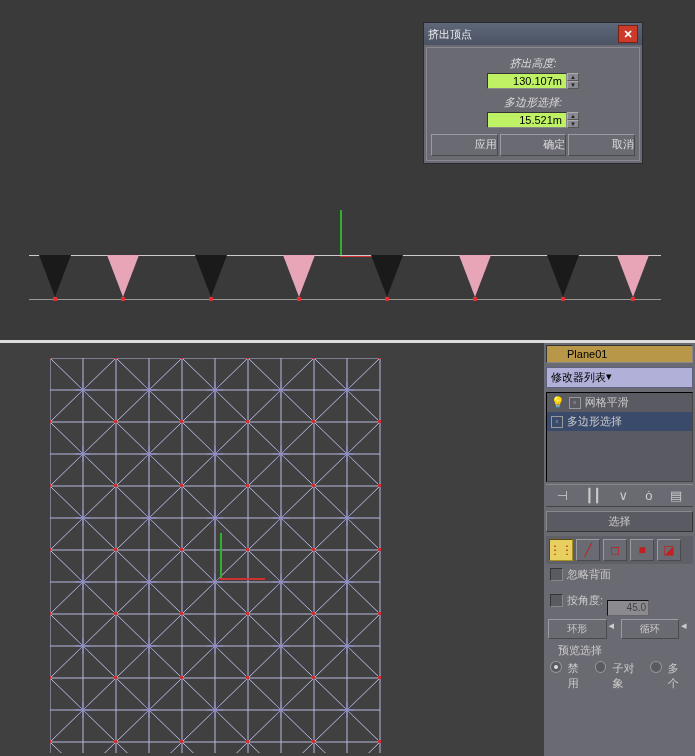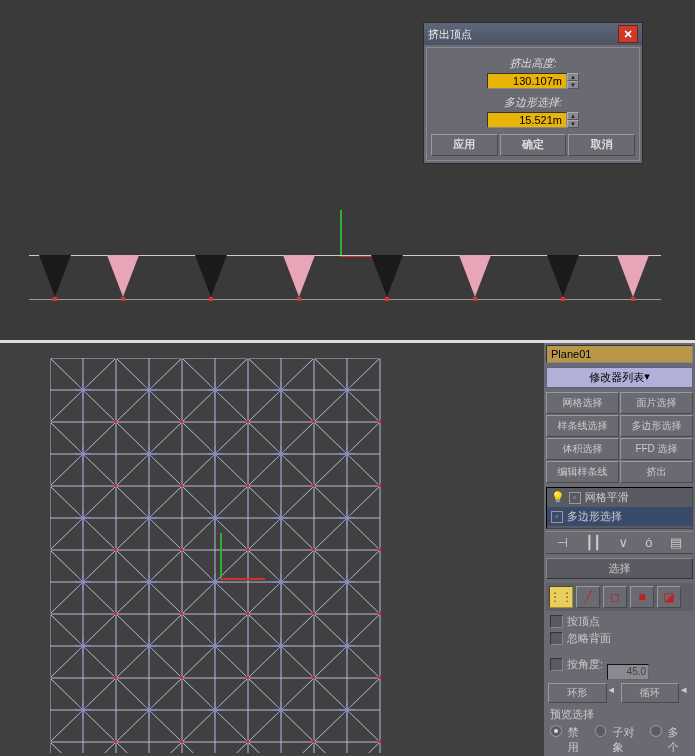--- a/index.html
+++ b/index.html
@@ -61,21 +61,21 @@
     font-style: italic;
   }
   .spinner {
     display: flex;
     justify-content: center;
     margin-bottom: 6px;
   }
   .spinner-input {
     width: 80px;
     height: 16px;
-    background: #eab308;
+    background: #bef264;
     border: 1px inset #888;
     text-align: right;
     padding-right: 4px;
     color: #000;
     box-sizing: border-box;
     line-height: 14px;
   }
   .spinner-btns {
     width: 12px;
     display: flex;
@@ -94,24 +94,23 @@
     display: flex;
     gap: 2px;
     margin-top: 6px;
   }
   .dlg-btn {
     flex: 1;
     height: 20px;
     background: #6a6a72;
     border: 1px outset #9a9aa2;
     color: #ddd;
-    text-align: center;
+    text-align: right;
     line-height: 18px;
     font-size: 11px;
-    font-weight: bold;
   }
   
   
   .tri-row {
     position: absolute;
     top: 255px;
     left: 29px;
     width: 632px;
     height: 55px;
   }
@@ -189,34 +188,34 @@
     position: absolute;
     top: 190px;
     left: 210px;
     width: 40px; height: 60px;
   }
   
   
   .obj-name {
     background: #b89848;
     color: #000;
-    padding: 2px 4px;
+    padding: 2px 20px;
     margin: 2px;
     border: 1px inset #888;
     font-size: 11px;
   }
   .dropdown {
     background: #b0b0d8;
     color: #000;
     padding: 2px 4px;
     margin: 2px;
     border: 1px solid #606080;
     font-size: 11px;
     display: flex;
-    justify-content: center;
+    justify-content: flex-start;
   }
   .button-grid {
     display: grid;
     grid-template-columns: 1fr 1fr;
     gap: 1px;
     margin: 2px;
   }
   .panel-btn {
     background: #6a6a72;
     border: 1px outset #9a9aa2;
@@ -1150,30 +1149,20 @@
       <div class="gizmo-x"></div>
     </div>
   </div>
 
   <div class="side-panel">
     <div class="obj-name">Plane01</div>
     <div class="dropdown">
       <span>修改器列表</span>
       <span>▾</span>
     </div>
-    <div class="button-grid">
-      <div class="panel-btn">网格选择</div>
-      <div class="panel-btn">面片选择</div>
-      <div class="panel-btn">样条线选择</div>
-      <div class="panel-btn">多边形选择</div>
-      <div class="panel-btn">体积选择</div>
-      <div class="panel-btn">FFD 选择</div>
-      <div class="panel-btn">编辑样条线</div>
-      <div class="panel-btn">挤出</div>
-    </div>
 
     <div class="modifier-stack">
       <div class="mod-item">
         <span>💡</span>
         <span class="mod-icon">▫</span>
         <span>网格平滑</span>
       </div>
       <div class="mod-item sel">
         <span class="mod-icon">▫</span>
         <span>多边形选择</span>
@@ -1204,40 +1193,36 @@
       <div class="subobj">
           <span style="color:#c02020;">■</span>
         </div>
       <div class="subobj">
           <span style="color:#c02020;">◪</span>
         </div>
     </div>
 
     <div class="check-row">
       <div class="chk"></div>
-      <span>按顶点</span>
-    </div>
-    <div class="check-row">
-      <div class="chk"></div>
       <span>忽略背面</span>
     </div>
     <div class="check-row">
       <div class="chk"></div>
       <span>按角度:</span>
       <div class="small-input">45.0</div>
     </div>
 
     <div class="btn-pair">
       <div class="panel-btn">环形</div>
       <span style="width:10px;">◂</span>
       <div class="panel-btn">循环</div>
       <span style="width:10px;">◂</span>
     </div>
 
-    <div style="padding:2px 6px; color:#ccc; font-size:11px;">预览选择</div>
+    <div style="padding:2px 14px; color:#ccc; font-size:11px;">预览选择</div>
     <div class="radio-row">
       <span class="radio on"></span>
       <span>禁用</span>
       <span class="radio"></span>
       <span>子对象</span>
       <span class="radio"></span>
       <span>多个</span>
     </div>
 
   </div>

